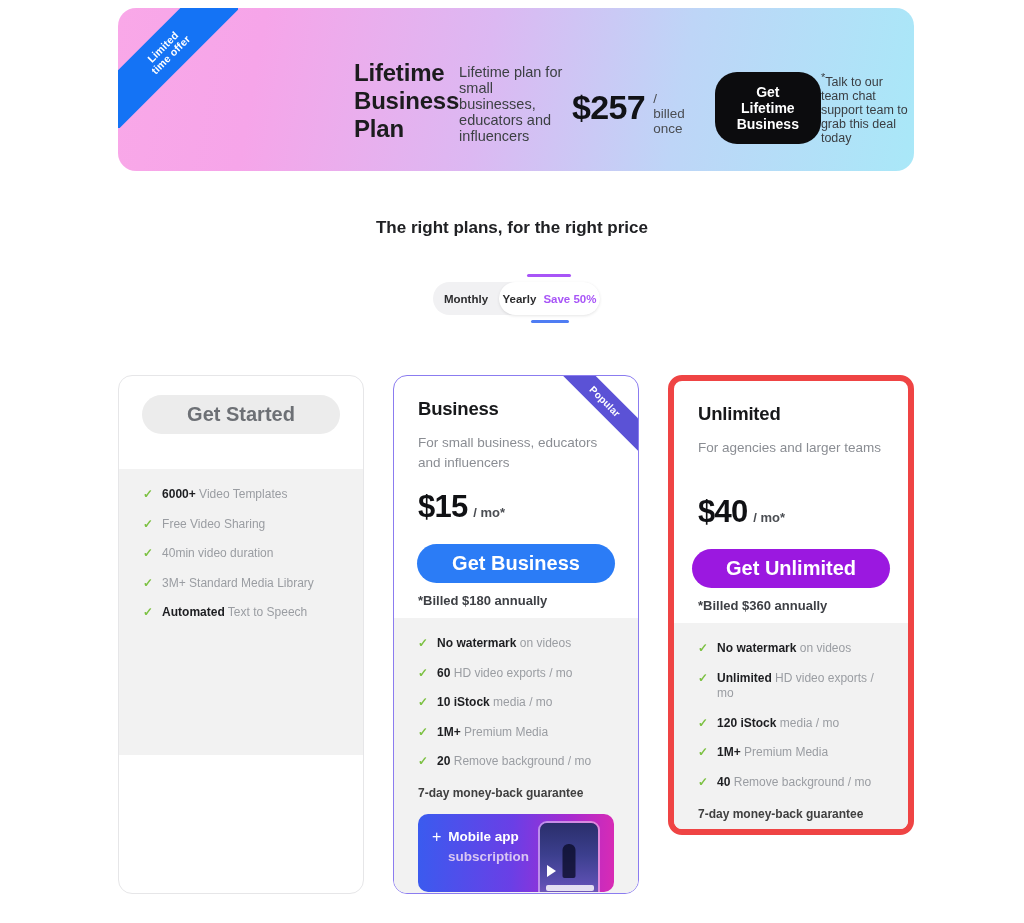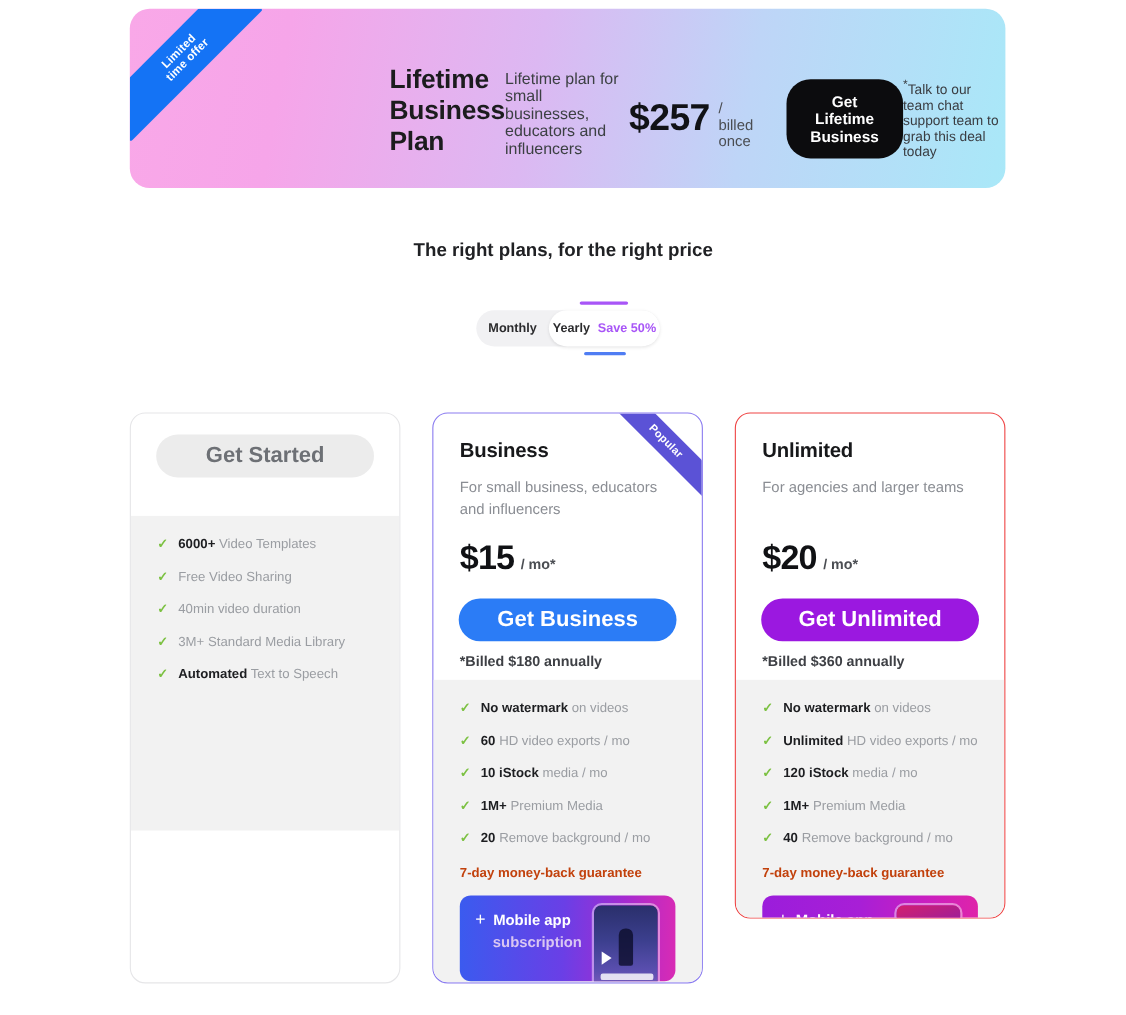--- a/index.html
+++ b/index.html
@@ -90,21 +90,21 @@
   .tick-bottom { bottom: -8px; background: #4f7df3; left: 32px; width: 38px; }
 
   
   .cards { position: absolute; left: 118px; top: 375px; width: 796px; }
   .card {
     position: absolute; top: 0; width: 246px;
     background: #ffffff; border-radius: 14px; overflow: hidden;
   }
   .card.free      { left: 0;   border: 1px solid #e6e6e8; height: 519px; }
   .card.business  { left: 275px; border: 1.5px solid #8b7cf0; height: 519px; }
-  .card.unlimited { left: 550px; border: 1px solid #ef4444; height: 460px; }
+  .card.unlimited { left: 550px; border: 6px solid #ef4444; height: 460px; }
 
   .popular-corner {
     position: absolute; right: 0; top: 0; width: 78px; height: 78px; overflow: hidden;
   }
   .popular-band {
     position: absolute; right: -30px; top: 14px; width: 126px; height: 23px;
     background: #5b52d6; transform: rotate(45deg);
     display: flex; align-items: center; justify-content: center;
   }
   .popular-band span { color: #fff; font-size: 10px; font-weight: 700; letter-spacing: .2px; }
@@ -132,21 +132,21 @@
     min-height: 100px;
   }
   .card.free .features { height: 286px; }
   .card.business .features, .card.unlimited .features { height: 286px; }
   .feat {
     display: flex; align-items: flex-start; gap: 9px;
     font-size: 12px; line-height: 1.3; margin-bottom: 14px; color: #9a9da2;
   }
   .feat .chk { color: #7cc142; font-size: 12px; font-weight: 700; line-height: 1.25; flex: 0 0 auto; }
   .feat b { color: #1d1e21; font-weight: 700; }
-  .guarantee { font-size: 12px; font-weight: 700; color: #c2410c; margin-top: 16px; }
+  .guarantee { font-size: 12px; font-weight: 700; color: #404040; margin-top: 16px; }
 
   
   .promo {
     position: relative; margin: 14px 0 0 0; height: 78px; border-radius: 10px;
     overflow: hidden; cursor: pointer;
   }
   .promo.biz { background: linear-gradient(92deg, #3a5bef 0%, #6a3fe6 48%, #a62bd0 76%, #d92bb4 100%); }
   .promo.unl { background: linear-gradient(92deg, #9b1ddb 0%, #a81fd6 45%, #c91fc0 75%, #e024a8 100%); }
   .promo-txt { position: absolute; left: 14px; top: 15px; }
   .promo-line1 { display: flex; align-items: center; gap: 7px; }
@@ -298,21 +298,21 @@
           </div>
         </div>
       </div>
     </div>
 
     <div class="card unlimited">
       <div class="card-head">
         <div class="plan-name">Unlimited</div>
         <div class="plan-desc">For agencies and larger teams</div>
         <div class="price-row">
-          <span class="price-amt">$20</span>
+          <span class="price-amt">$40</span>
           <span class="price-per">/ mo*</span>
         </div>
       </div>
       <button class="plan-cta purple">Get Unlimited</button>
       <div class="billed-note">*Billed $360 annually</div>
       <div class="features">
         <div class="feat">
           <span class="chk">✓</span>
           <span><b>No watermark</b> <span>on videos</span></span>
         </div>

